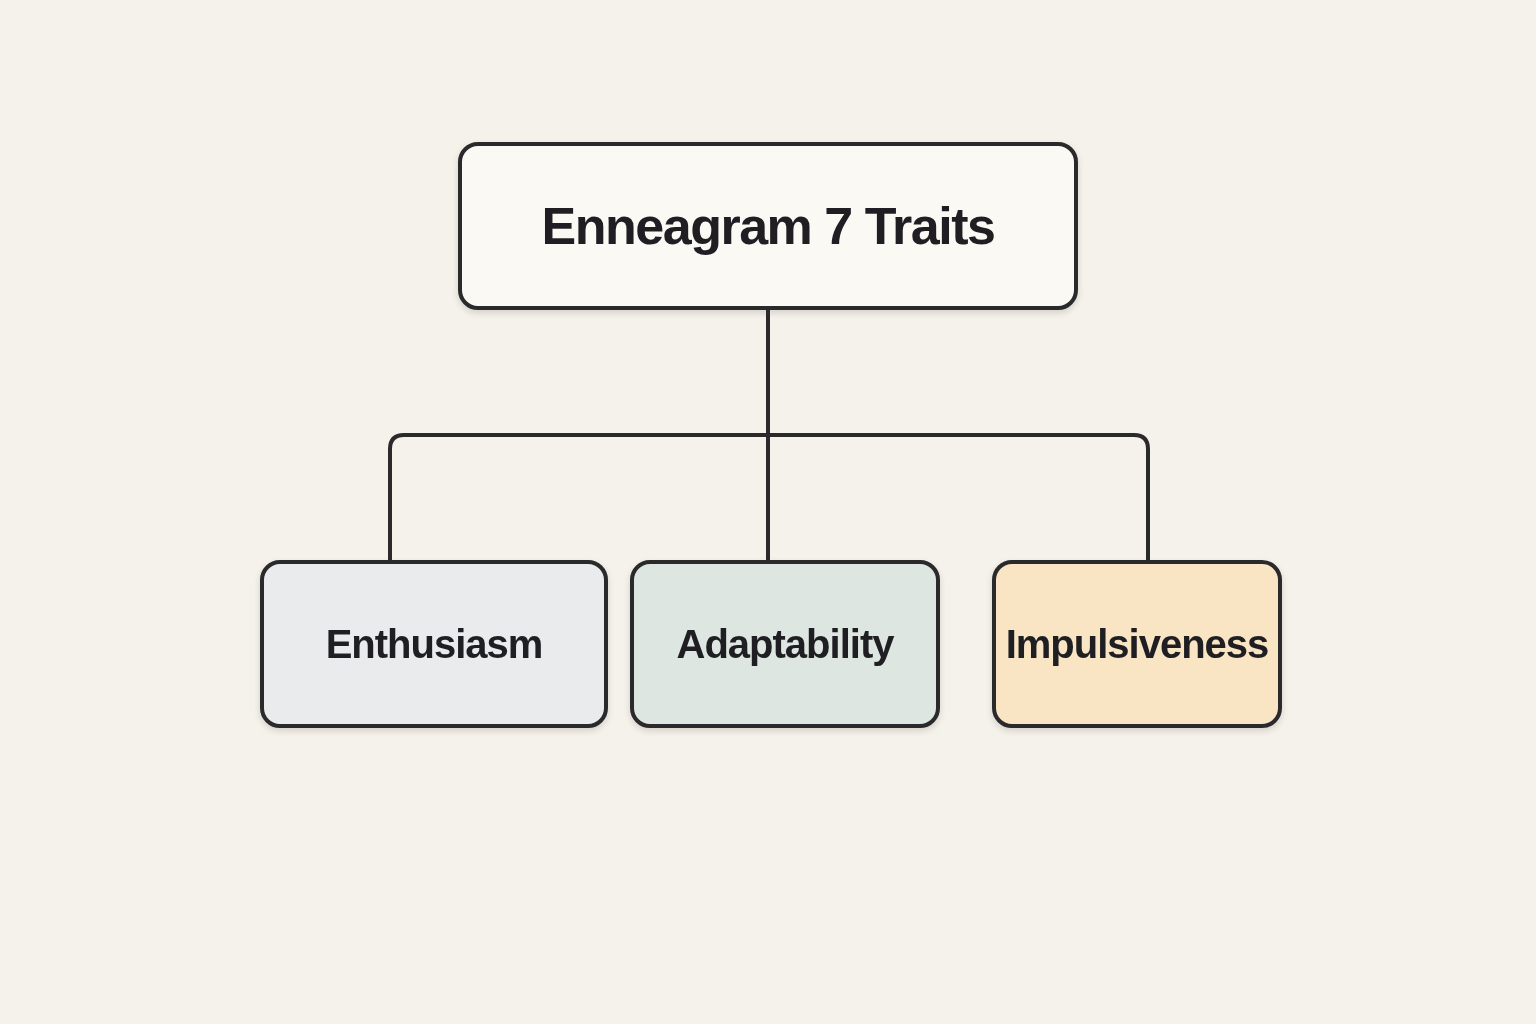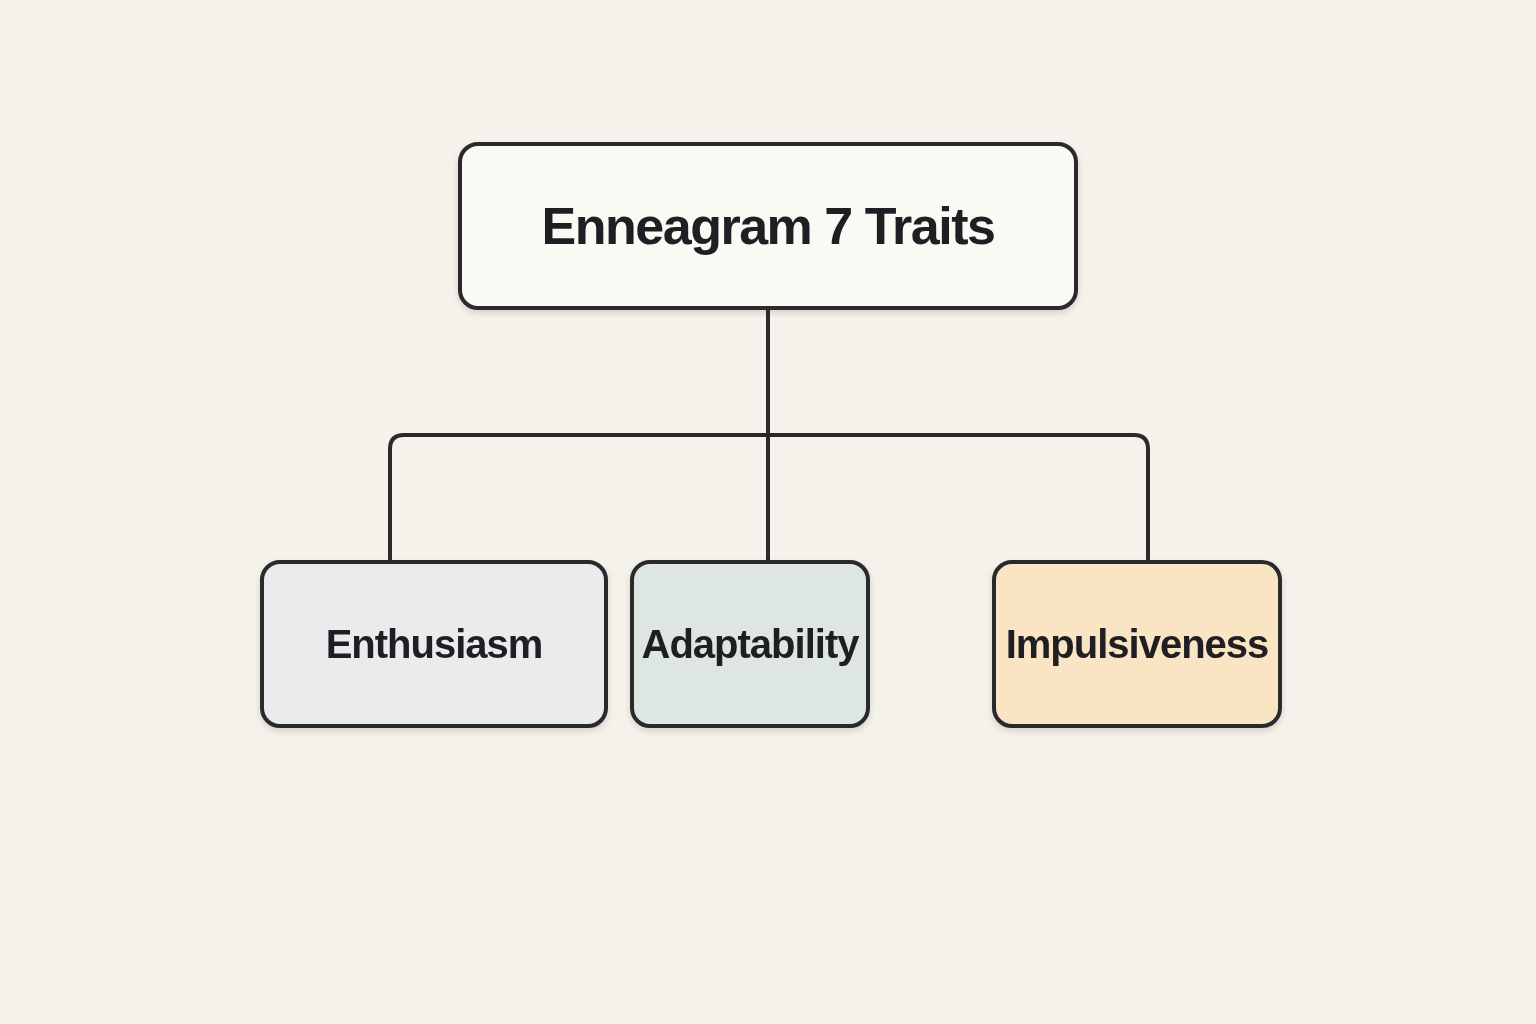--- a/index.html
+++ b/index.html
@@ -67,21 +67,21 @@
     font-size: 40px;
   }
   .node-enthusiasm {
     left: 240px;
     width: 348px;
     background: #e9ebec;
     margin-left: 20px;
   }
   .node-adaptability {
     left: 630px;
-    width: 240px;
+    width: 310px;
     background: #dde6e1;
   }
   .node-impulsiveness {
     left: 992px;
     width: 290px;
     background: #f9e5c3;
   }
 </style>
 </head>
 <body>

